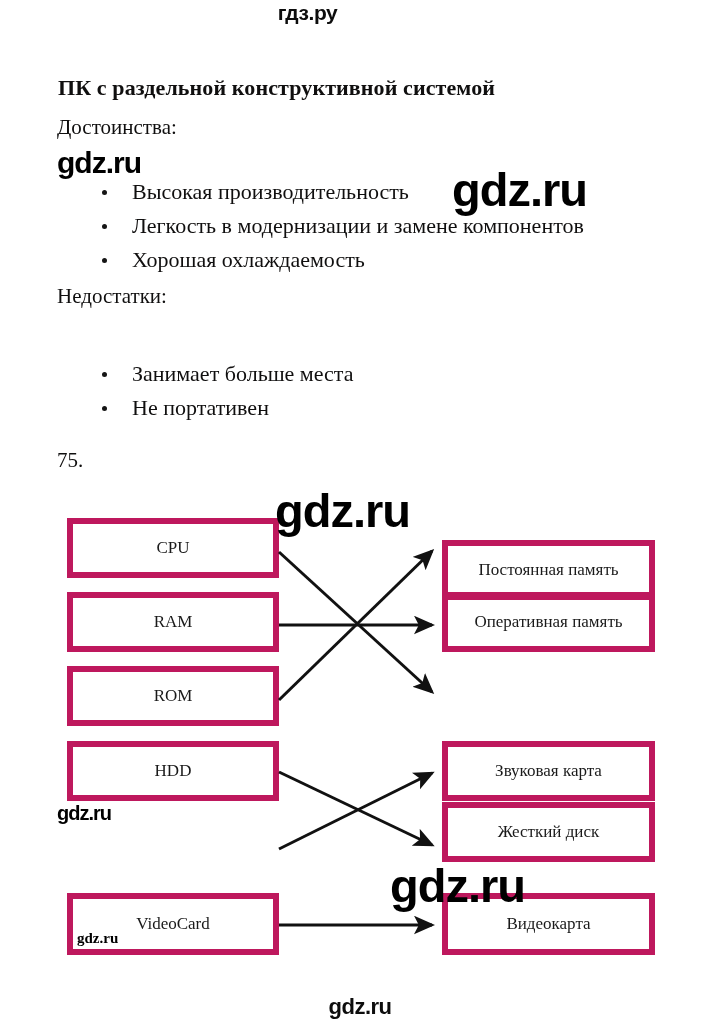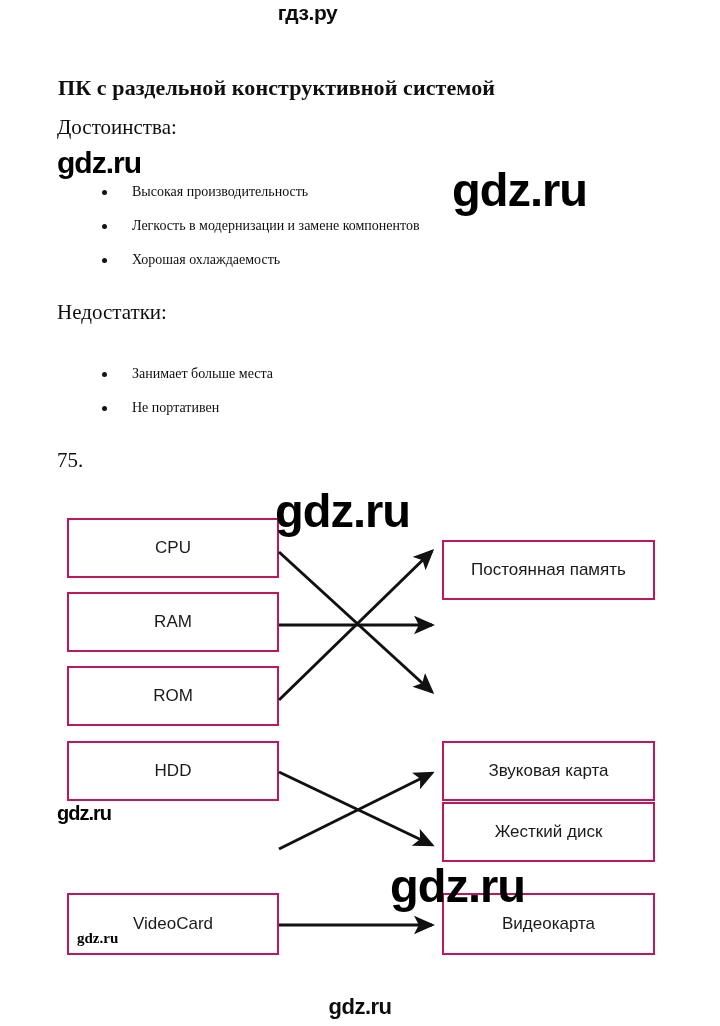--- a/index.html
+++ b/index.html
@@ -54,34 +54,34 @@
   }
 
   
   .section-label {
     position: absolute;
     left: 57px;
     font-size: 21px;
     white-space: nowrap;
   }
   #pros-label { top: 115px; }
-  #cons-label { top: 300px; text-align: center; }
+  #cons-label { top: 284px; text-align: center; }
 
   .bullet-list {
     position: absolute;
     margin: 0;
     padding: 0;
     list-style: none;
   }
   #pros-list { left: 95px; top: 175px; }
   #cons-list { left: 95px; top: 357px; }
 
   .bullet-list li {
     position: relative;
-    font-size: 14px;
+    font-size: 22px;
     line-height: 34px;
     padding-left: 37px;
     white-space: nowrap;
   }
   .bullet-list li::before {
     content: "";
     position: absolute;
     left: 7px;
     top: 15px;
     width: 5px;
@@ -101,26 +101,26 @@
   #diagram {
     position: absolute;
     left: 0;
     top: 0;
     width: 720px;
     height: 1026px;
   }
   .node-box {
     position: absolute;
     box-sizing: border-box;
-    border: 2px solid #be185d;
+    border: 6px solid #be185d;
     background: transparent;
     display: flex;
     align-items: center;
     justify-content: center;
-    font-family: Liberation Sans, sans-serif;
+    font-family: Liberation Serif, serif;
     font-size: 17px;
     color: #1a1a1a;
     white-space: nowrap;
   }
   .node-box.left  { left: 67px;  width: 212px; }
   .node-box.right { left: 442px; width: 213px; }
 
   #arrow-layer {
     position: absolute;
     left: 0;
@@ -174,20 +174,21 @@
 
 <div id="diagram">
 
   <div class="node-box left" style="top:518px;height:60px;">CPU</div>
   <div class="node-box left" style="top:592px;height:60px;">RAM</div>
   <div class="node-box left" style="top:666px;height:60px;">ROM</div>
   <div class="node-box left" style="top:741px;height:60px;">HDD</div>
   <div class="node-box left" style="top:893px;height:62px;">VideoCard</div>
 
   <div class="node-box right" style="top:540px;height:60px;">Постоянная память</div>
+  <div class="node-box right" style="top:592px;height:60px;">Оперативная память</div>
   <div class="node-box right" style="top:741px;height:60px;">Звуковая карта</div>
   <div class="node-box right" style="top:802px;height:60px;">Жесткий диск</div>
   <div class="node-box right" style="top:893px;height:62px;">Видеокарта</div>
 
   <svg id="arrow-layer" viewBox="0 0 720 1026">
     <defs>
       <marker id="arrowhead" markerWidth="7" markerHeight="7" refX="6" refY="3.1" orient="auto" markerUnits="strokeWidth">
         <path d="M0,0 L7,3.1 L0,6.2 L1.6,3.1 Z" fill="#111111"></path>
       </marker>
     </defs>

